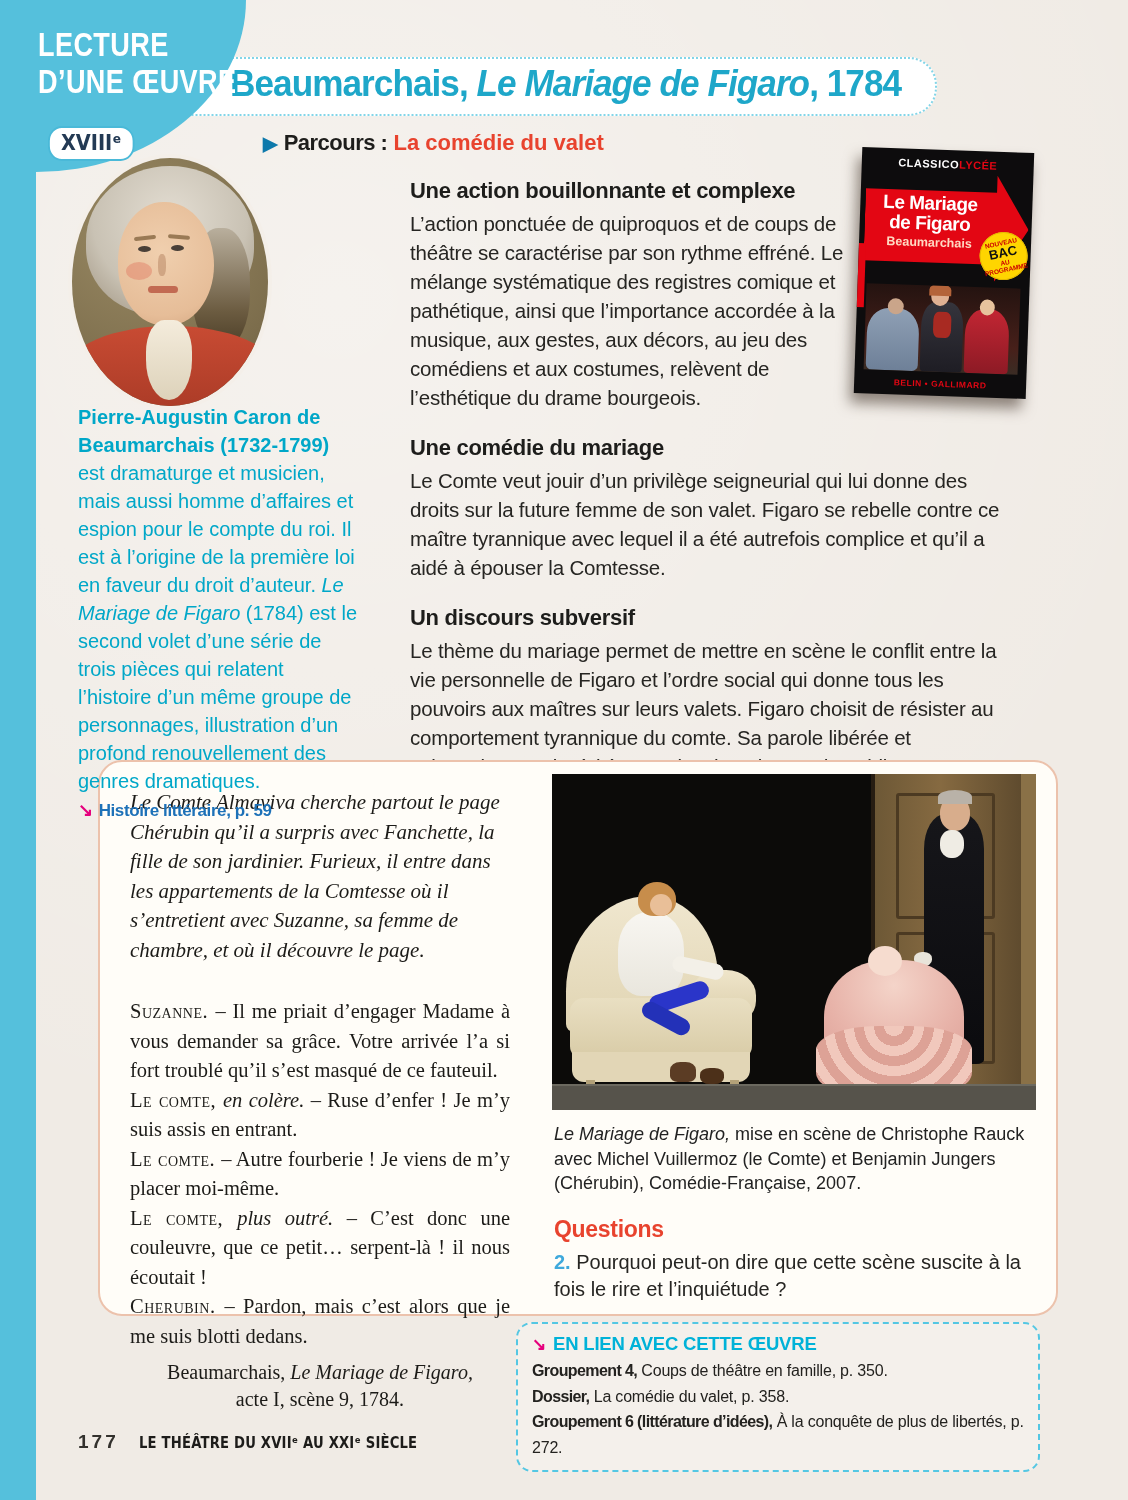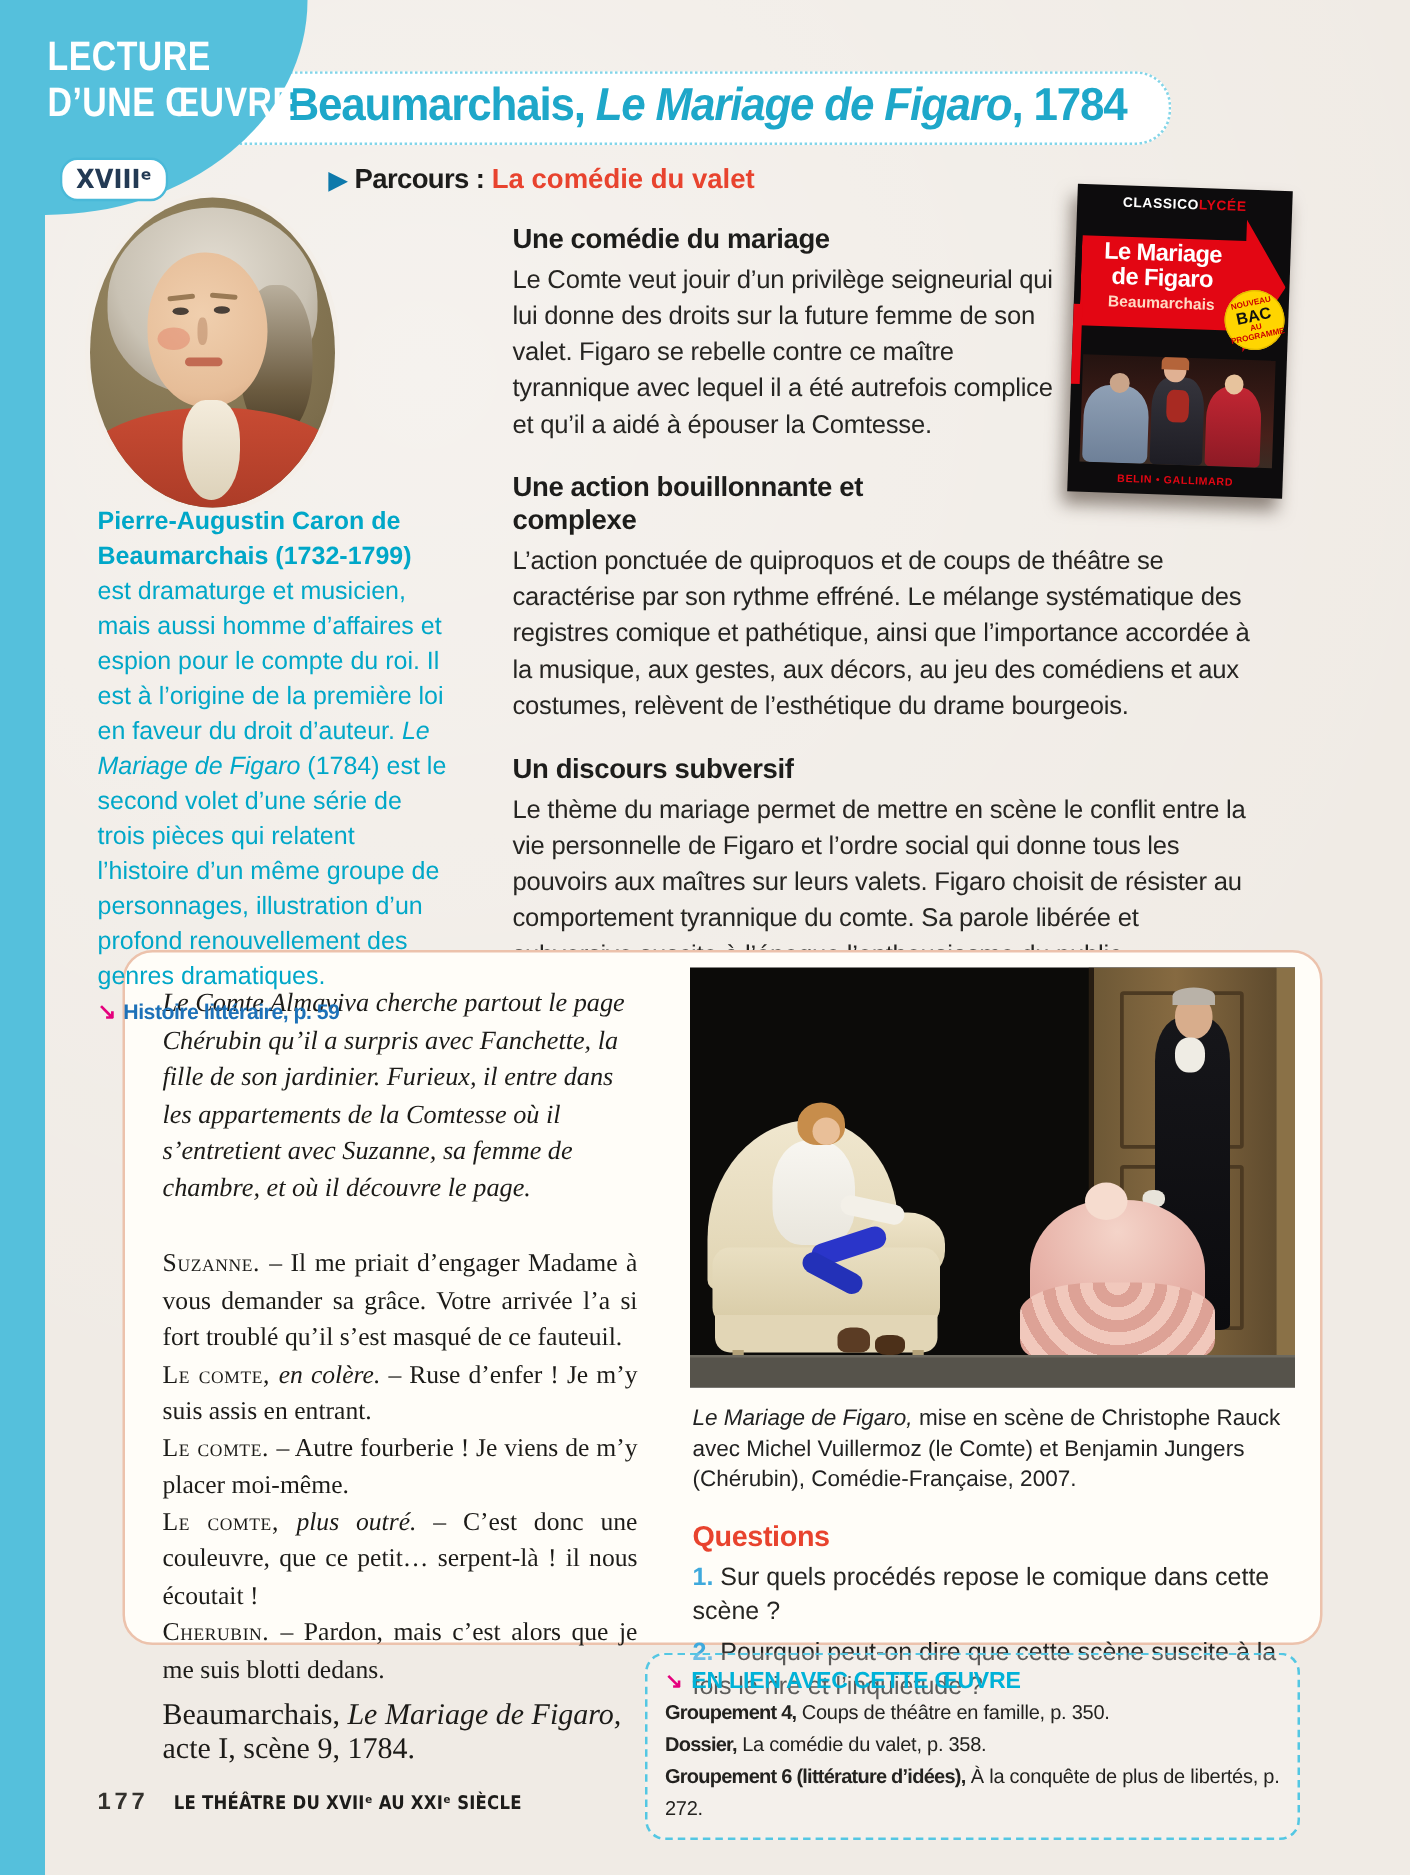--- a/index.html
+++ b/index.html
@@ -93,21 +93,21 @@
   .cover-spine{position:absolute;left:0;top:96px;width:7px;height:64px;background:#e30613;}
   .cover-pub{position:absolute;left:0;right:0;bottom:7px;text-align:center;font-size:8.5px;font-weight:700;color:#e30613;letter-spacing:.5px;}
   
   .excerpt-box{position:absolute;left:82px;top:760px;width:956px;height:552px;background:#fffdf8;
     border:2px solid #ecc2ac;border-radius:24px;z-index:1;margin-left:16px;}
   .ex-left{position:absolute;left:30px;top:26px;width:380px;font-family:"Liberation Serif",serif;color:#1c1b18;}
   .ex-intro{font-style:italic;font-size:21px;line-height:29.5px;margin:0 0 32px 0;}
   .ex-dialogue p{margin:0;font-size:20.5px;line-height:29.5px;text-align:justify;}
   .speaker{font-variant:small-caps;letter-spacing:.5px;}
   .stage{font-style:italic;}
-  .ex-attrib{margin-top:8px;text-align:left;font-size:24px;line-height:27px;}
+  .ex-attrib{margin-top:8px;text-align:center;font-size:20px;line-height:27px;}
   .ex-attrib .it{font-style:italic;}
   .ex-right{position:absolute;left:452px;top:12px;width:484px;}
   
   .stage-photo{position:relative;width:484px;height:336px;background:#0c0b09;overflow:hidden;}
   .door{position:absolute;left:66%;top:0;width:30%;height:94%;
     background:linear-gradient(90deg,#6d5836,#866a41 45%,#5f4b2e);border-left:4px solid #271d12;}
   .door .panel{position:absolute;left:14%;top:6%;width:64%;height:38%;border:3px solid #4c3a22;border-radius:3px;}
   .door .panel2{top:50%;height:40%;}
   .door-frame{position:absolute;right:0;top:0;width:3%;height:94%;background:#8a7147;}
   .floor{position:absolute;left:0;bottom:0;width:100%;height:7%;background:#56534b;border-top:2px solid #6c695f;}
@@ -187,26 +187,26 @@
     <div class="coat"></div>
     <div class="cravat"></div>
   </div>
 
   <div class="bio"><b>Pierre-Augustin Caron de Beaumarchais (1732-1799)</b><span> est dramaturge et musicien, mais aussi homme d’affaires et espion pour le compte du roi. Il est à l’origine de la première loi en faveur du droit d’auteur. </span><span class="it">Le Mariage de Figaro</span><span> (1784) est le second volet d’une série de trois pièces qui relatent l’histoire d’un même groupe de personnages, illustration d’un profond renouvellement des genres dramatiques. </span><span class="bio-link"><span class="arr">↘</span> <span class="txt">Histoire littéraire, p. 59</span></span></div>
 
   <div class="sections">
     <div class="fl-a"></div>
     <div class="fl-b"></div>
     <div class="sec">
+      <h3>Une action bouillonnante et complexe</h3>
+      <p>L’action ponctuée de quiproquos et de coups de théâtre se caractérise par son rythme effréné. Le mélange systématique des registres comique et pathétique, ainsi que l’importance accordée à la musique, aux gestes, aux décors, au jeu des comédiens et aux costumes, relèvent de l’esthétique du drame bourgeois.</p>
+    </div>
+    <div class="sec">
       <h3>Une comédie du mariage</h3>
       <p>Le Comte veut jouir d’un privilège seigneurial qui lui donne des droits sur la future femme de son valet. Figaro se rebelle contre ce maître tyrannique avec lequel il a été autrefois complice et qu’il a aidé à épouser la Comtesse.</p>
-    </div>
-    <div class="sec">
-      <h3>Une action bouillonnante et complexe</h3>
-      <p>L’action ponctuée de quiproquos et de coups de théâtre se caractérise par son rythme effréné. Le mélange systématique des registres comique et pathétique, ainsi que l’importance accordée à la musique, aux gestes, aux décors, au jeu des comédiens et aux costumes, relèvent de l’esthétique du drame bourgeois.</p>
     </div>
     <div class="sec">
       <h3>Un discours subversif</h3>
       <p>Le thème du mariage permet de mettre en scène le conflit entre la vie personnelle de Figaro et l’ordre social qui donne tous les pouvoirs aux maîtres sur leurs valets. Figaro choisit de résister au comportement tyrannique du comte. Sa parole libérée et subversive suscite à l’époque l’enthousiasme du public.</p>
     </div>
   </div>
 
   <div class="cover">
     <div class="collection"><span class="w">CLASSICO</span><span class="r">LYCÉE</span></div>
     <div class="cover-arrow"></div>
@@ -270,21 +270,20 @@
         <div class="comte-hair"></div>
         <div class="comte-cravat"></div>
         <div class="comte-cuff"></div>
         <div class="dress"></div>
         <div class="dress-ruffle"></div>
         <div class="dress-top"></div>
         <div class="floor"></div>
       </div>
       <div class="caption"><span class="it">Le Mariage de Figaro,</span><span> mise en scène de Christophe Rauck avec Michel Vuillermoz (le Comte) et Benjamin Jungers (Chérubin), Comédie-Française, 2007.</span></div>
       <div class="questions-h">Questions</div>
-      <div class="q-item"><span class="num">1. </span><span>Sur quels procédés repose le comique dans cette scène ?</span></div>
       <div class="q-item"><span class="num">2. </span><span>Pourquoi peut-on dire que cette scène suscite à la fois le rire et l’inquiétude ?</span></div>
     </div>
   </div>
 
   <div class="related">
     <div class="related-h"><span class="arr">↘</span><span>EN LIEN AVEC CETTE ŒUVRE</span></div>
     <div class="rel-item"><span class="lab">Groupement 4,</span><span> Coups de théâtre en famille, p. 350.</span></div>
     <div class="rel-item"><span class="lab">Dossier,</span><span> La comédie du valet, p. 358.</span></div>
     <div class="rel-item"><span class="lab">Groupement 6 (littérature d’idées),</span><span> À la conquête de plus de libertés, p. 272.</span></div>
   </div>

